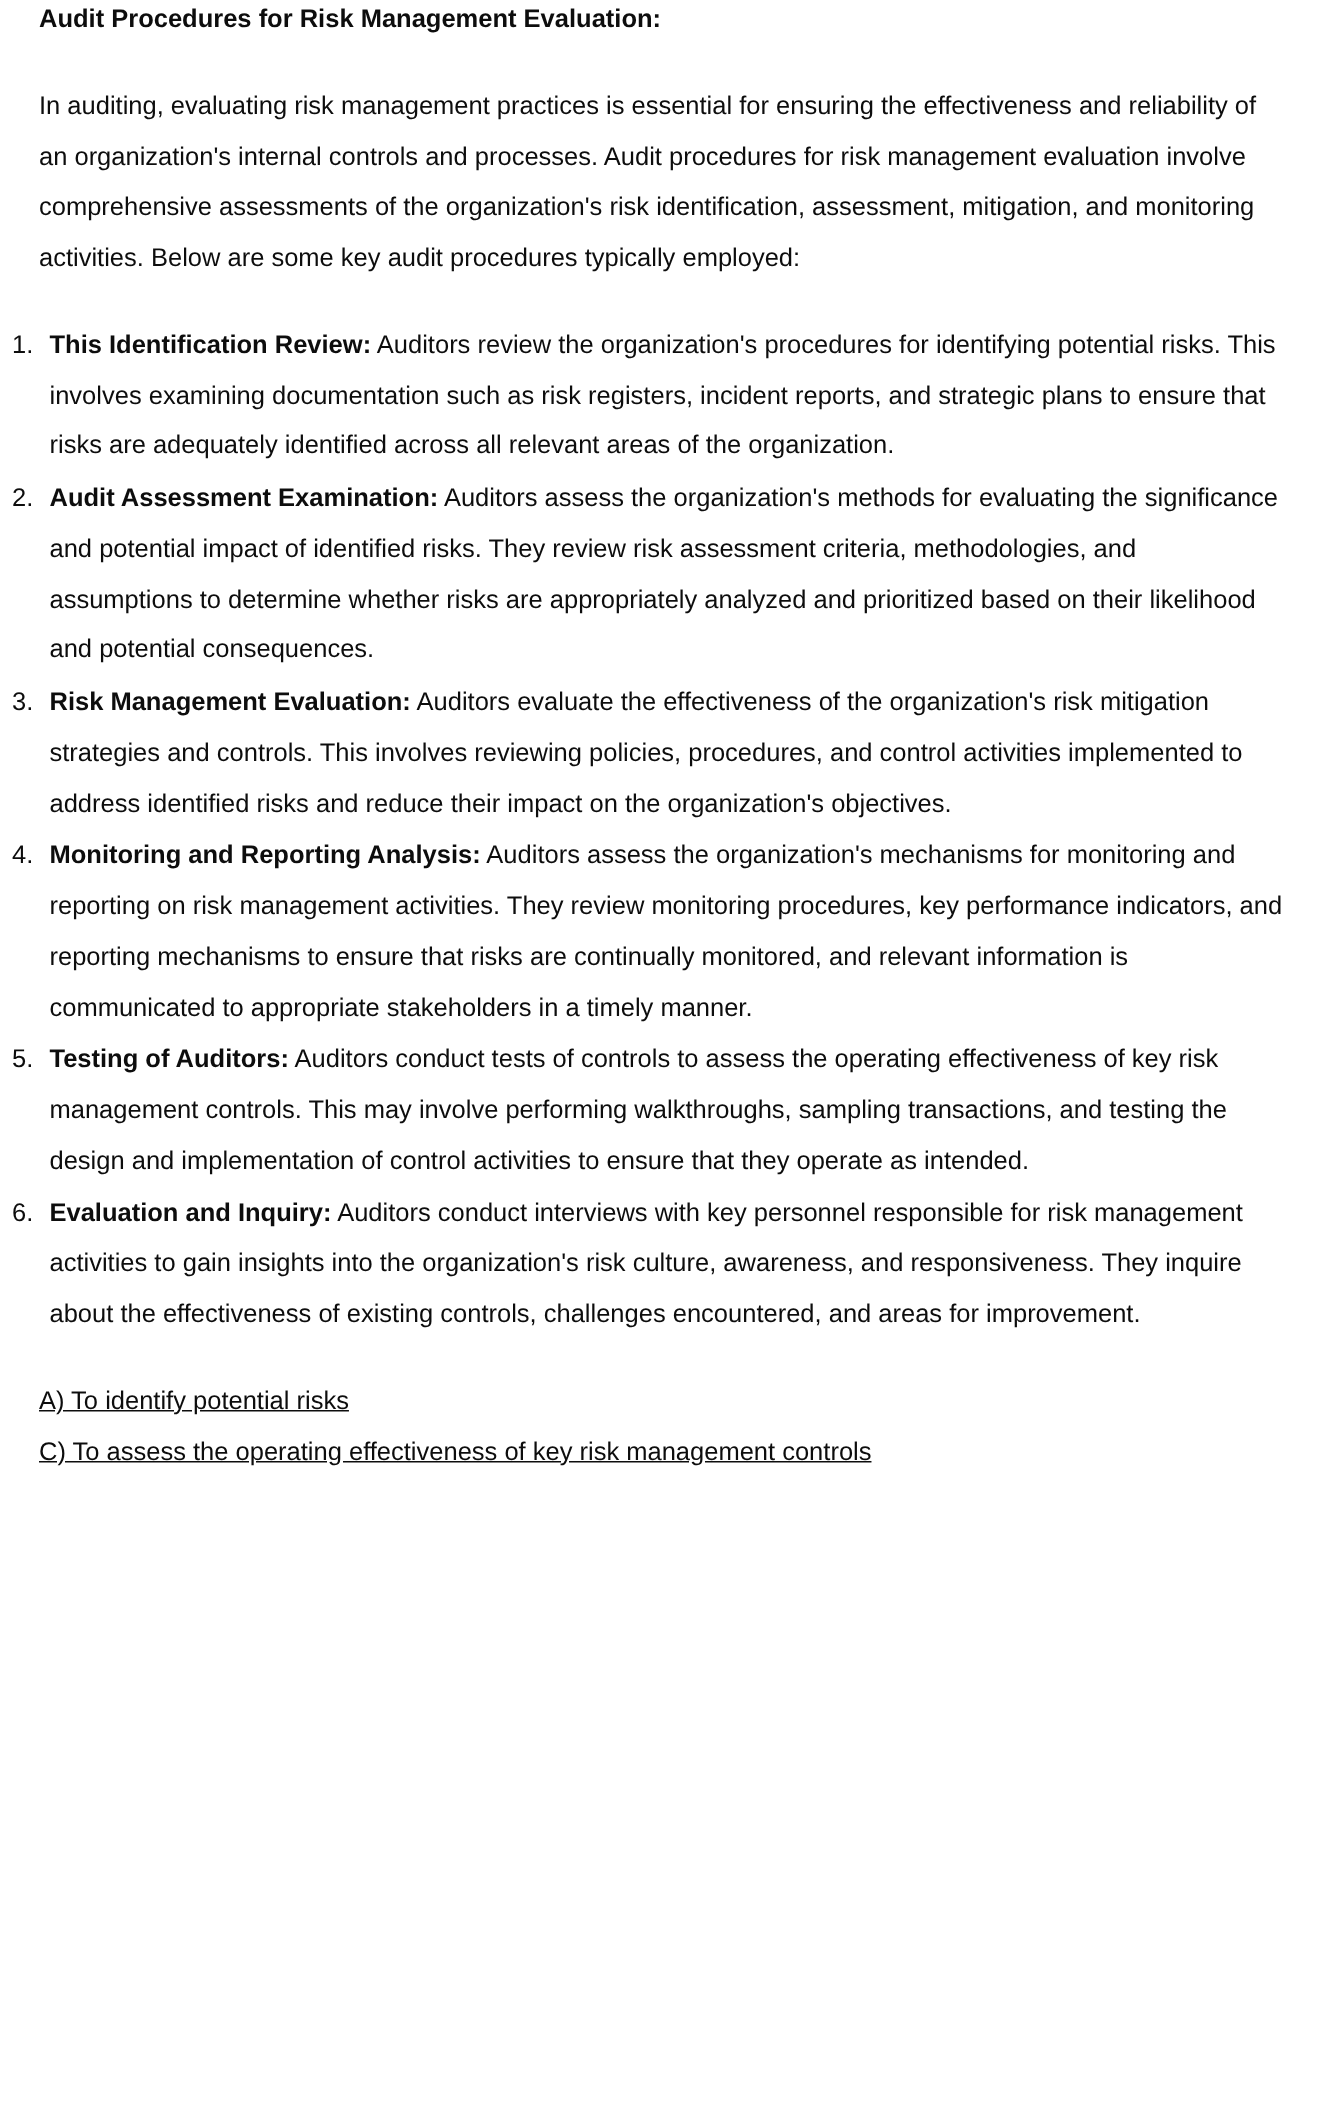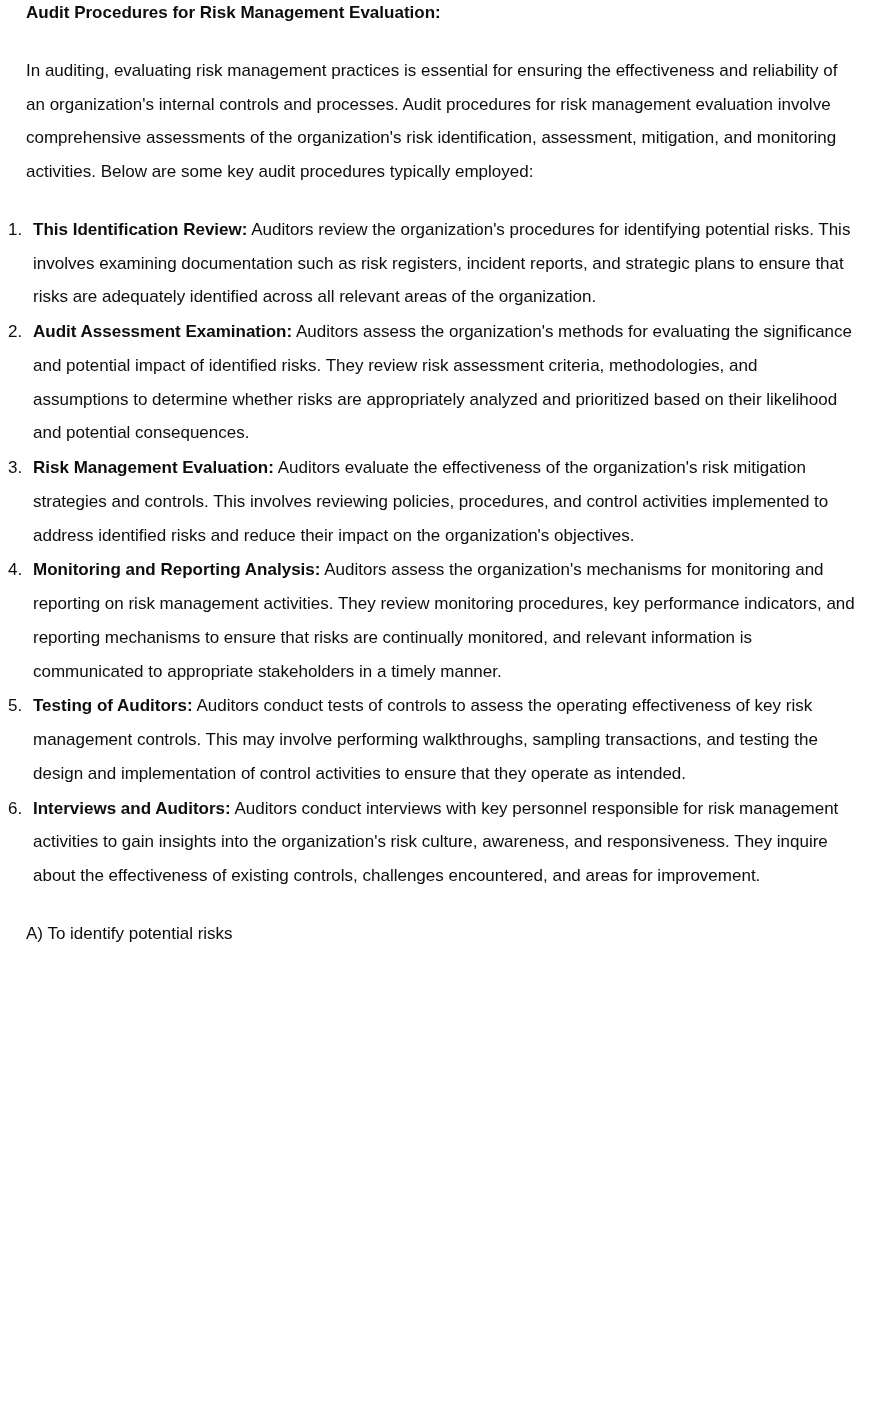--- a/index.html
+++ b/index.html
@@ -42,20 +42,21 @@
     position: absolute;
     left: -18px;
     top: 0;
     color: #0d0d0d;
   }
   .options {
     margin: 0;
   }
   .option {
     margin: 0;
+    text-decoration: underline;
   }
 </style>
 </head>
 <body>
 
 <main class="doc">
 
   <p class="para bold">Audit Procedures for Risk Management Evaluation:</p>
 
   <p class="para">In auditing, evaluating risk management practices is essential for ensuring the effectiveness and reliability of an organization's internal controls and processes. Audit procedures for risk management evaluation involve comprehensive assessments of the organization's risk identification, assessment, mitigation, and monitoring activities. Below are some key audit procedures typically employed:</p>
@@ -81,24 +82,25 @@
       <span class="bold">Monitoring and Reporting Analysis:</span>
       <span>Auditors assess the organization's mechanisms for monitoring and reporting on risk management activities. They review monitoring procedures, key performance indicators, and reporting mechanisms to ensure that risks are continually monitored, and relevant information is communicated to appropriate stakeholders in a timely manner.</span>
     </li>
     <li class="item">
       <span class="marker">5.</span>
       <span class="bold">Testing of Auditors:</span>
       <span>Auditors conduct tests of controls to assess the operating effectiveness of key risk management controls. This may involve performing walkthroughs, sampling transactions, and testing the design and implementation of control activities to ensure that they operate as intended.</span>
     </li>
     <li class="item">
       <span class="marker">6.</span>
-      <span class="bold">Interviews and Auditors:</span>
+      <span class="bold">Evaluation and Inquiry:</span>
       <span>Auditors conduct interviews with key personnel responsible for risk management activities to gain insights into the organization's risk culture, awareness, and responsiveness. They inquire about the effectiveness of existing controls, challenges encountered, and areas for improvement.</span>
     </li>
   </ol>
 
 
 
   <div class="options">
     <div class="option">A) To identify potential risks</div>
+    <div class="option">C) To assess the operating effectiveness of key risk management controls</div>
   </div>
 
 </main>
 
 </body></html>

